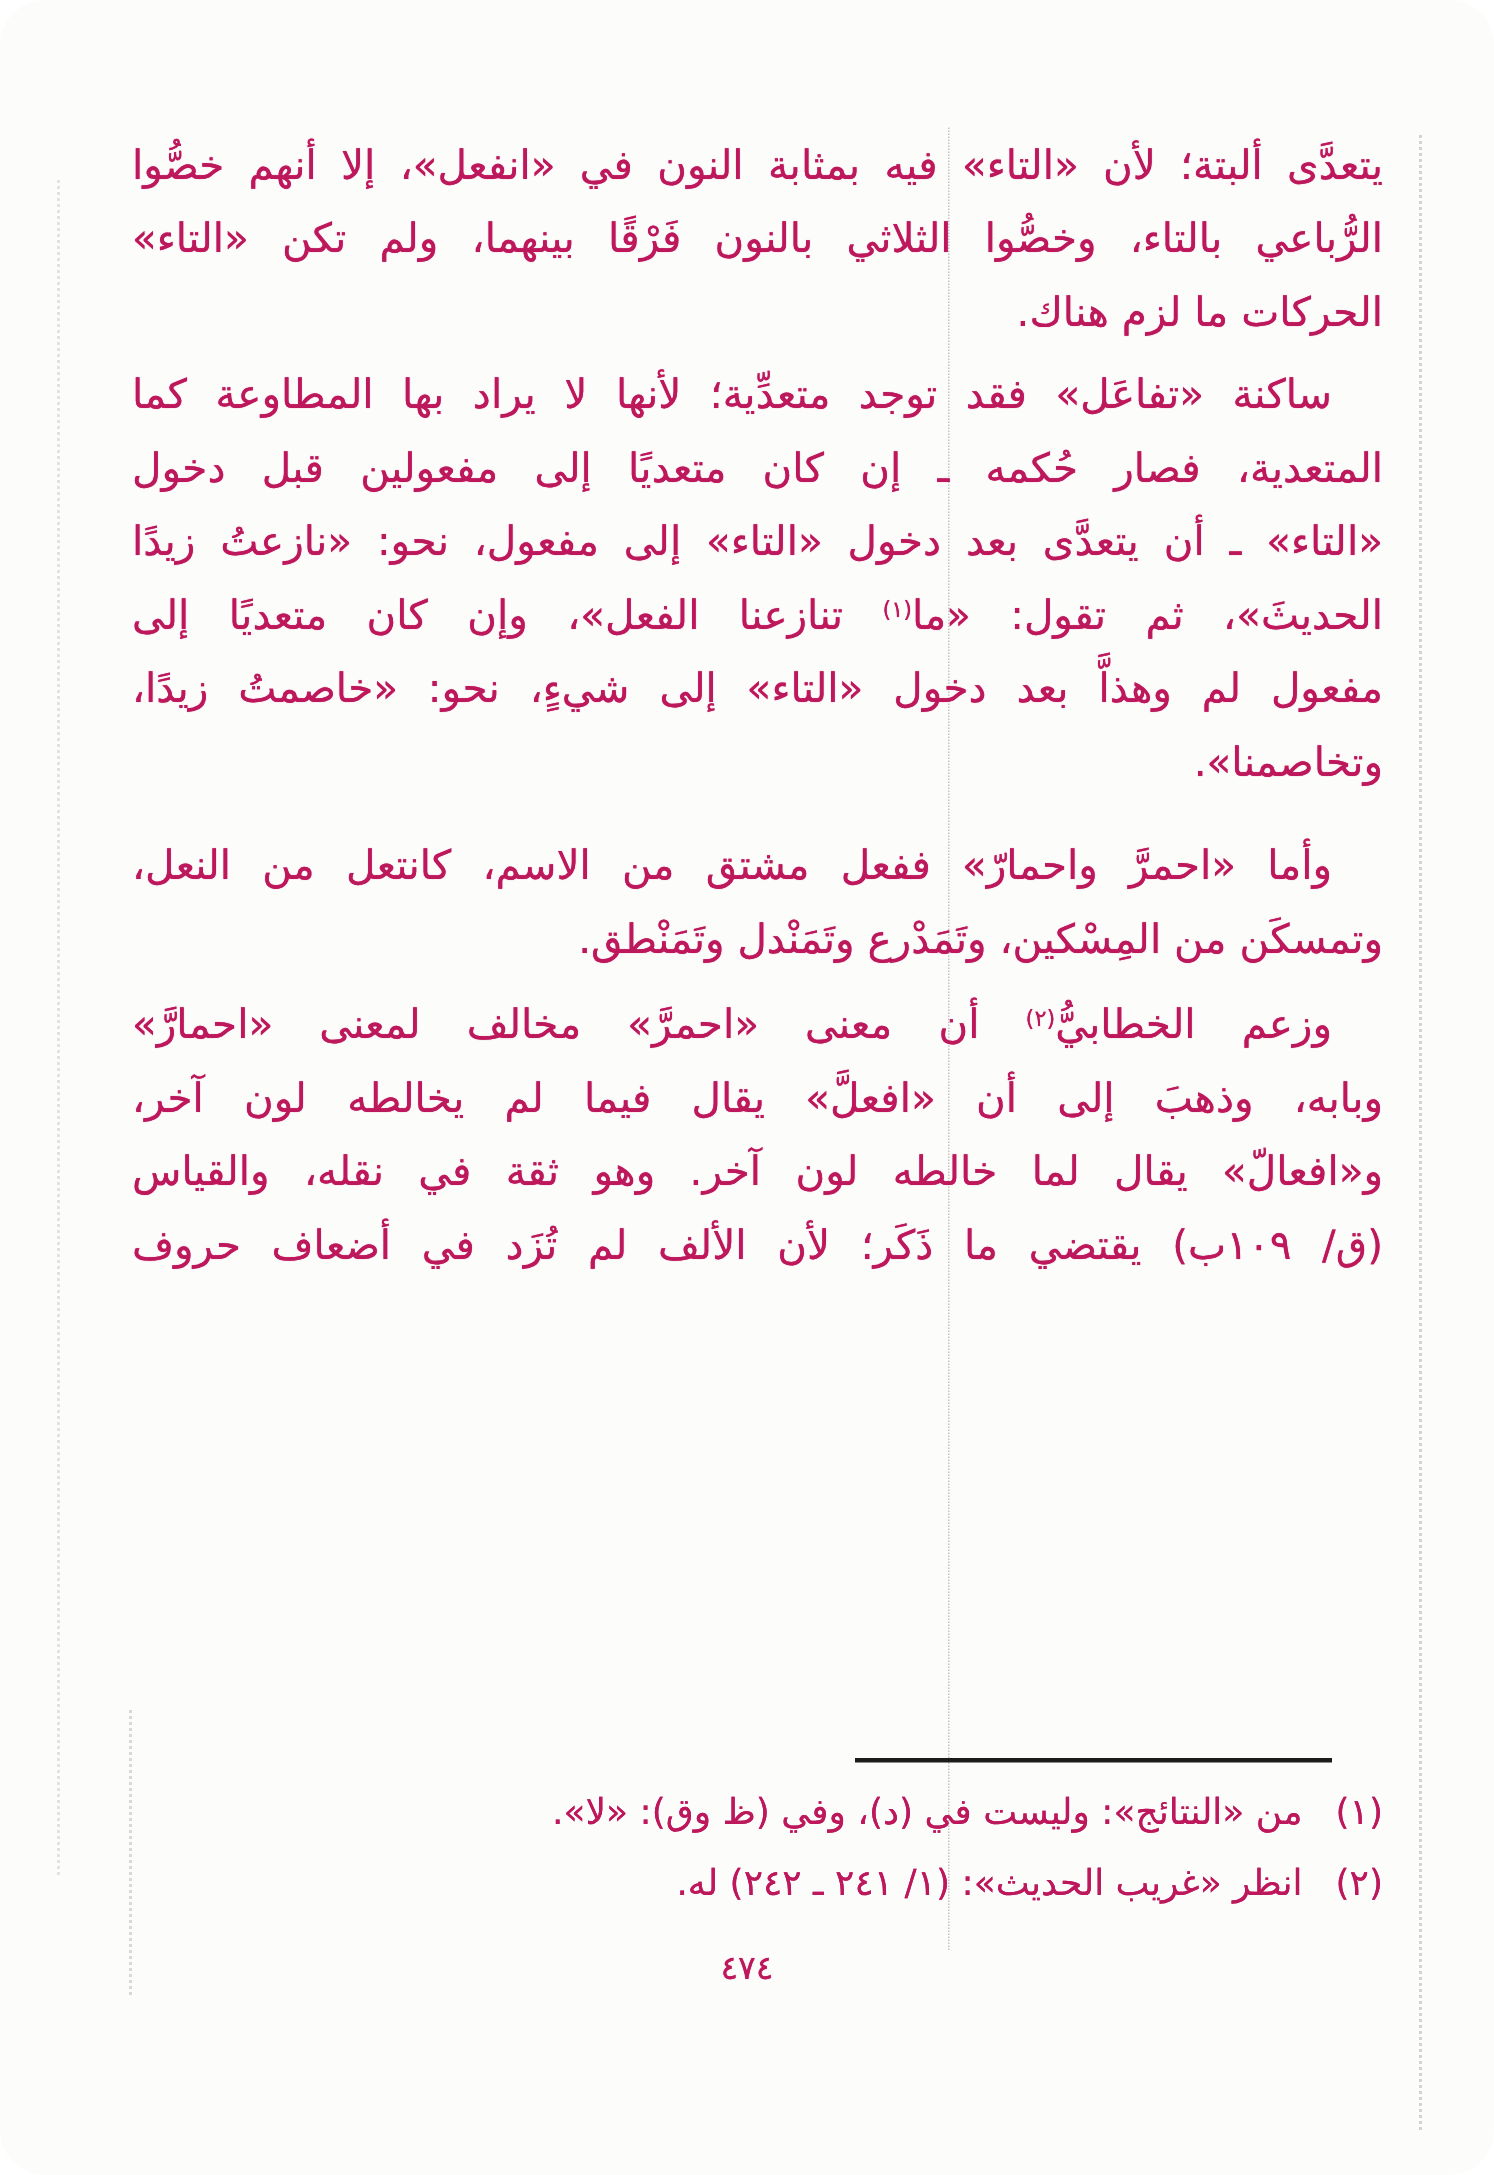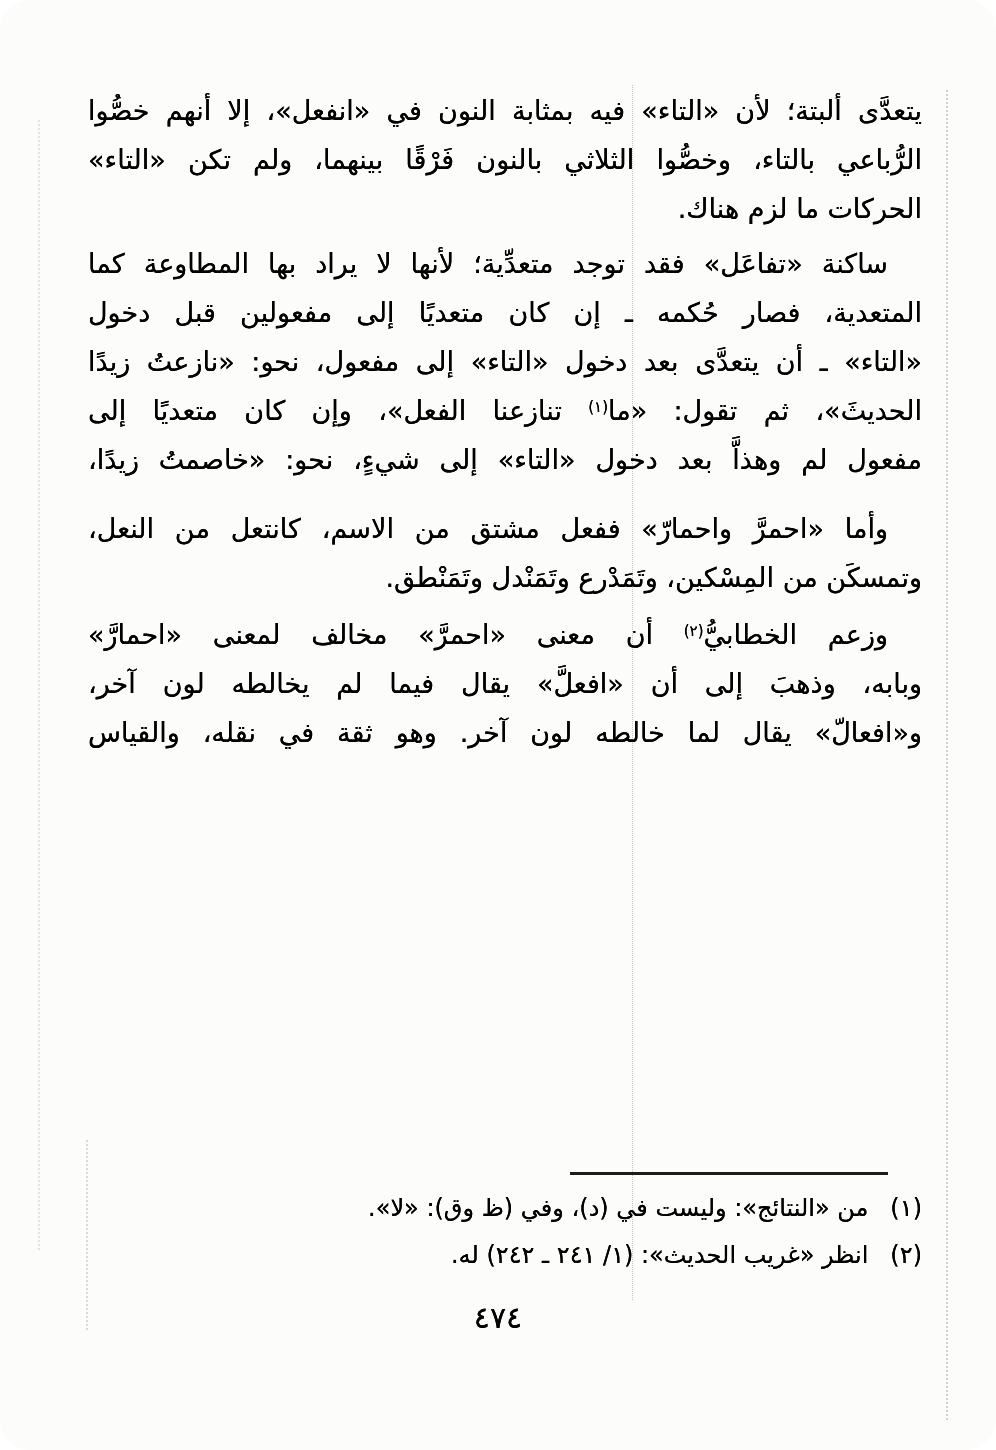--- a/index.html
+++ b/index.html
@@ -1,21 +1,21 @@
 <!DOCTYPE html>
 <html lang="ar" dir="rtl"><head>
 <meta charset="utf-8">
 <style>
   html, body { margin: 0; padding: 0; }
   .page {
     position: relative;
     width: 996px;
     height: 1450px;
     background: #fcfcfa;
-    color: #000000;
+    color: #be185d;
     font-family: "DejaVu Sans", sans-serif;
     overflow: hidden;
     border-radius: 30px;
   }
   
   .artifact { position: absolute; width: 0; }
   .artifact.v-mid   { left: 632px; top: 85px;   height: 1215px; border-left: 1px dotted rgba(0,0,0,0.22); }
   .artifact.v-left  { left: 38px;  top: 120px;  height: 1130px; border-left: 2px dotted rgba(0,0,0,0.10); }
   .artifact.v-left2 { left: 86px;  top: 1140px; height: 190px;  border-left: 2px dotted rgba(0,0,0,0.14); }
   .artifact.v-right { left: 946px; top: 90px;   height: 1330px; border-left: 2px dotted rgba(0,0,0,0.16); }
@@ -76,21 +76,21 @@
   }
   .footnote + .footnote { margin-top: 2px; }
   .fn-marker { flex: 0 0 auto; }
   .fn-text { flex: 0 1 auto; }
   .page-number {
     position: absolute;
     top: 1300px;
     left: 0;
     width: 996px;
     text-align: center;
-    font-size: 30px;
+    font-size: 22px;
     letter-spacing: 6px;
     text-shadow: 0 0 0.5px currentColor;
   }
 </style>
 </head>
 <body>
 
 <div class="page">
 
   <div class="artifact v-mid"></div>
@@ -105,32 +105,34 @@
       <div class="line">الرُّباعي بالتاء، وخصُّوا الثلاثي بالنون فَرْقًا بينهما، ولم تكن «التاء»</div>
       <div class="line end">الحركات ما لزم هناك.</div>
     </div>
 
     <div class="para gap-sm">
       <div class="line indent">ساكنة «تفاعَل» فقد توجد متعدِّية؛ لأنها لا يراد بها المطاوعة كما</div>
       <div class="line">المتعدية، فصار حُكمه ـ إن كان متعديًا إلى مفعولين قبل دخول</div>
       <div class="line">«التاء» ـ أن يتعدَّى بعد دخول «التاء» إلى مفعول، نحو: «نازعتُ زيدًا</div>
       <div class="line"><span>الحديثَ»، ثم تقول: «ما</span><sup class="fnref">(١)</sup><span> تنازعنا الفعل»، وإن كان متعديًا إلى</span></div>
       <div class="line">مفعول لم وهذاَّ بعد دخول «التاء» إلى شيءٍ، نحو: «خاصمتُ زيدًا،</div>
+      <div class="line end">وتخاصمنا».</div>
     </div>
 
 
     <div class="para gap-md">
       <div class="line indent">وأما «احمرَّ واحمارّ» ففعل مشتق من الاسم، كانتعل من النعل،</div>
       <div class="line end">وتمسكَن من المِسْكين، وتَمَدْرع وتَمَنْدل وتَمَنْطق.</div>
     </div>
 
     <div class="para gap-xs">
       <div class="line indent"><span>وزعم الخطابيُّ</span><sup class="fnref">(٢)</sup><span> أن معنى «احمرَّ» مخالف لمعنى «احمارَّ»</span></div>
       <div class="line">وبابه، وذهبَ إلى أن «افعلَّ» يقال فيما لم يخالطه لون آخر،</div>
       <div class="line">و«افعالّ» يقال لما خالطه لون آخر. وهو ثقة في نقله، والقياس</div>
+      <div class="line">(ق/ ١٠٩ب) يقتضي ما ذَكَر؛ لأن الألف لم تُزَد في أضعاف حروف</div>
     </div>
 
   </main>
 
   <div class="fn-rule"></div>
 
   <section class="footnotes">
     <div class="footnote">
       <span class="fn-marker">(١)</span>
       <span class="fn-text">من «النتائج»: وليست في (د)، وفي (ظ وق): «لا».</span>

